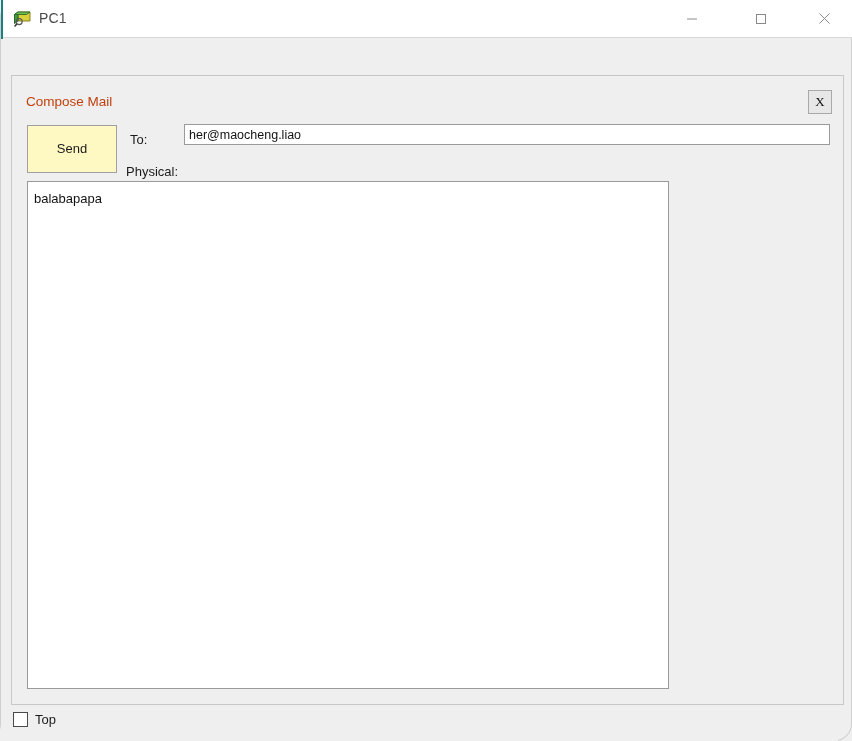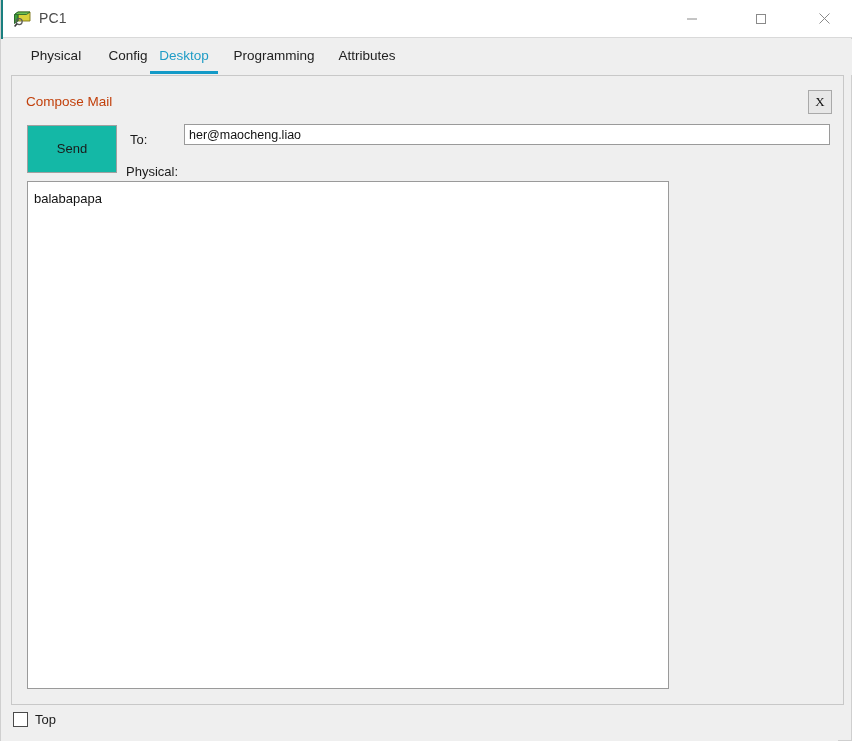--- a/index.html
+++ b/index.html
@@ -20,20 +20,21 @@
   .window {
     position: absolute;
     left: 0; top: 0;
     width: 852px;
     height: 741px;
     background: #efefef;
     box-sizing: border-box;
     border-left: 1px solid #cfcfcf;
     border-right: 1px solid #cfcfcf;
     border-bottom: 1px solid #cfcfcf;
+    border-radius: 17px;
   }
 
   
   .titlebar {
     position: absolute;
     left: 0; top: 0;
     width: 852px;
     height: 38px;
     background: #ffffff;
     border-bottom: 1px solid #d9d9d9;
@@ -146,21 +147,21 @@
     padding: 0;
     cursor: default;
   }
 
   .send-btn {
     position: absolute;
     left: 15px;
     top: 49px;
     width: 90px;
     height: 48px;
-    background: #14b8a6;
+    background: #fef9c3;
     border: 1px solid #a0a0a0;
     font-family: "Liberation Sans", sans-serif;
     font-size: 13px;
     color: #1b1b1b;
     text-align: center;
     line-height: 46px;
     box-sizing: border-box;
     padding: 0;
     cursor: default;
   }
@@ -276,27 +277,20 @@
     <button class="wbtn wbtn-close">
       <span>
         <svg width="13" height="13" viewBox="0 0 13 13">
           <line x1="1.5" y1="1.5" x2="11.5" y2="11.5" stroke="#8a8a8a" stroke-width="1"></line>
           <line x1="11.5" y1="1.5" x2="1.5" y2="11.5" stroke="#8a8a8a" stroke-width="1"></line>
         </svg>
       </span>
     </button>
   </div>
 
-  <div class="tabstrip">
-    <div class="tab" style="left:14px;  width:82px;">Physical</div>
-    <div class="tab" style="left:92px;  width:70px;">Config</div>
-    <div class="tab active" style="left:146px; width:74px;">Desktop</div>
-    <div class="tab" style="left:218px; width:110px;">Programming</div>
-    <div class="tab" style="left:322px; width:88px;">Attributes</div>
-  </div>
 
   <div class="panel">
 
     <div class="compose-title">Compose Mail</div>
 
     <button class="xbtn">X</button>
 
     <button class="send-btn">Send</button>
 
     <div class="fld-label lbl-to">To:</div>

